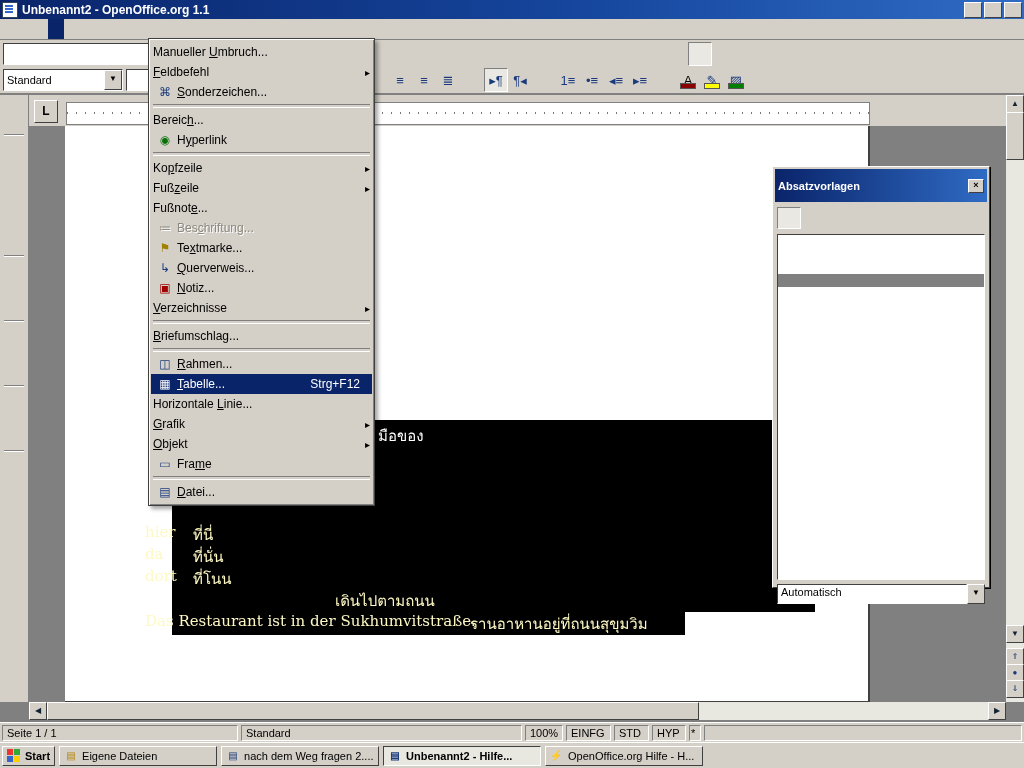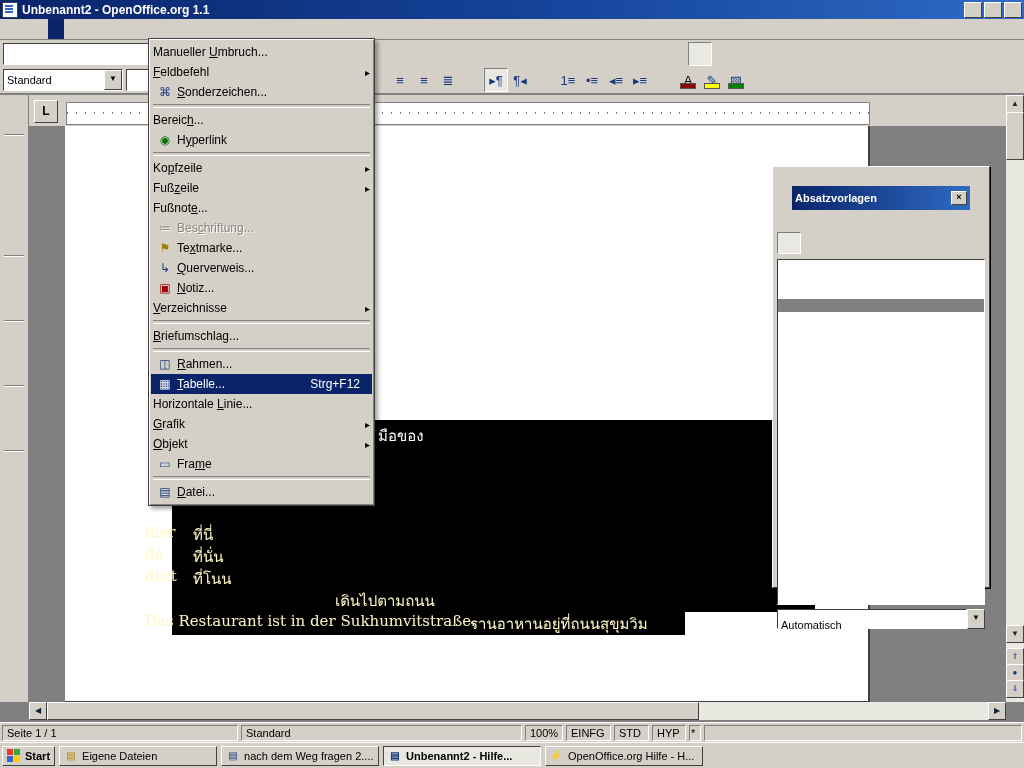--- a/index.html
+++ b/index.html
@@ -113,32 +113,32 @@
   .mi[data-state="highlighted"]{background:#0a246a;color:#fff}
   .mi[data-state="highlighted"] .mic{color:#fff}
   .mi[data-state="disabled"] .mlabel,.mi[data-state="disabled"] .mic{color:#8a877e;text-shadow:1px 1px 0 #fff}
   .mi[data-type="separator"]{height:8px;padding:0;margin:0 2px;align-items:center}
   .mi[data-type="separator"]:before{content:"";flex:1;height:2px;border-top:1px solid #808080;border-bottom:1px solid #fff}
 
   
   #stylist{left:772px;top:166px;width:218px;height:422px;background:#d4d0c8;
     border:1px solid;border-color:#fff #404040 #404040 #fff;box-shadow:1px 1px 0 #000;
     box-sizing:border-box;z-index:40}
-  #stytitle{height:24px;margin:19px;background:linear-gradient(90deg,#0a246a,#2f6bc4);
+  #stytitle{height:33px;margin:2px;background:linear-gradient(90deg,#0a246a,#2f6bc4);
     color:#fff;font:bold 11px "Liberation Sans",sans-serif;display:flex;align-items:center;padding:0 3px}
   #stytitle .x{margin-left:auto;width:14px;height:12px;background:#d4d0c8;color:#000;
     border:1px solid;border-color:#fff #404040 #404040 #fff;font-size:9px;line-height:10px;text-align:center}
   #stytools{display:flex;align-items:center;gap:2px;padding:3px 4px}
   #stytools .ti{width:22px;height:20px;font-size:12px}
   #stytools .spacer{flex:1}
   #stylist-list{margin:2px 4px;height:344px;overflow:hidden;font-size:11px}
   .styitem{height:13px;line-height:13px;padding:0 2px;white-space:nowrap;color:#000;background:#fff}
   .styitem[data-state="selected"]{background:#808080;color:#fff}
   #stycombo{margin:4px 4px;height:20px;display:flex}
-  #stycombo .cv{flex:1;font-size:11px;padding:9px 3px;background:#fff}
+  #stycombo .cv{flex:1;font-size:11px;padding:1px 3px;background:#fff}
 
   u{text-decoration:underline}
 </style>
 </head>
 <body>
 
 <div id="titlebar" class="abs">
   <span class="appico"></span>
   <span class="ttl">Unbenannt2 - OpenOffice.org 1.1</span>
   <span id="winbtns">

